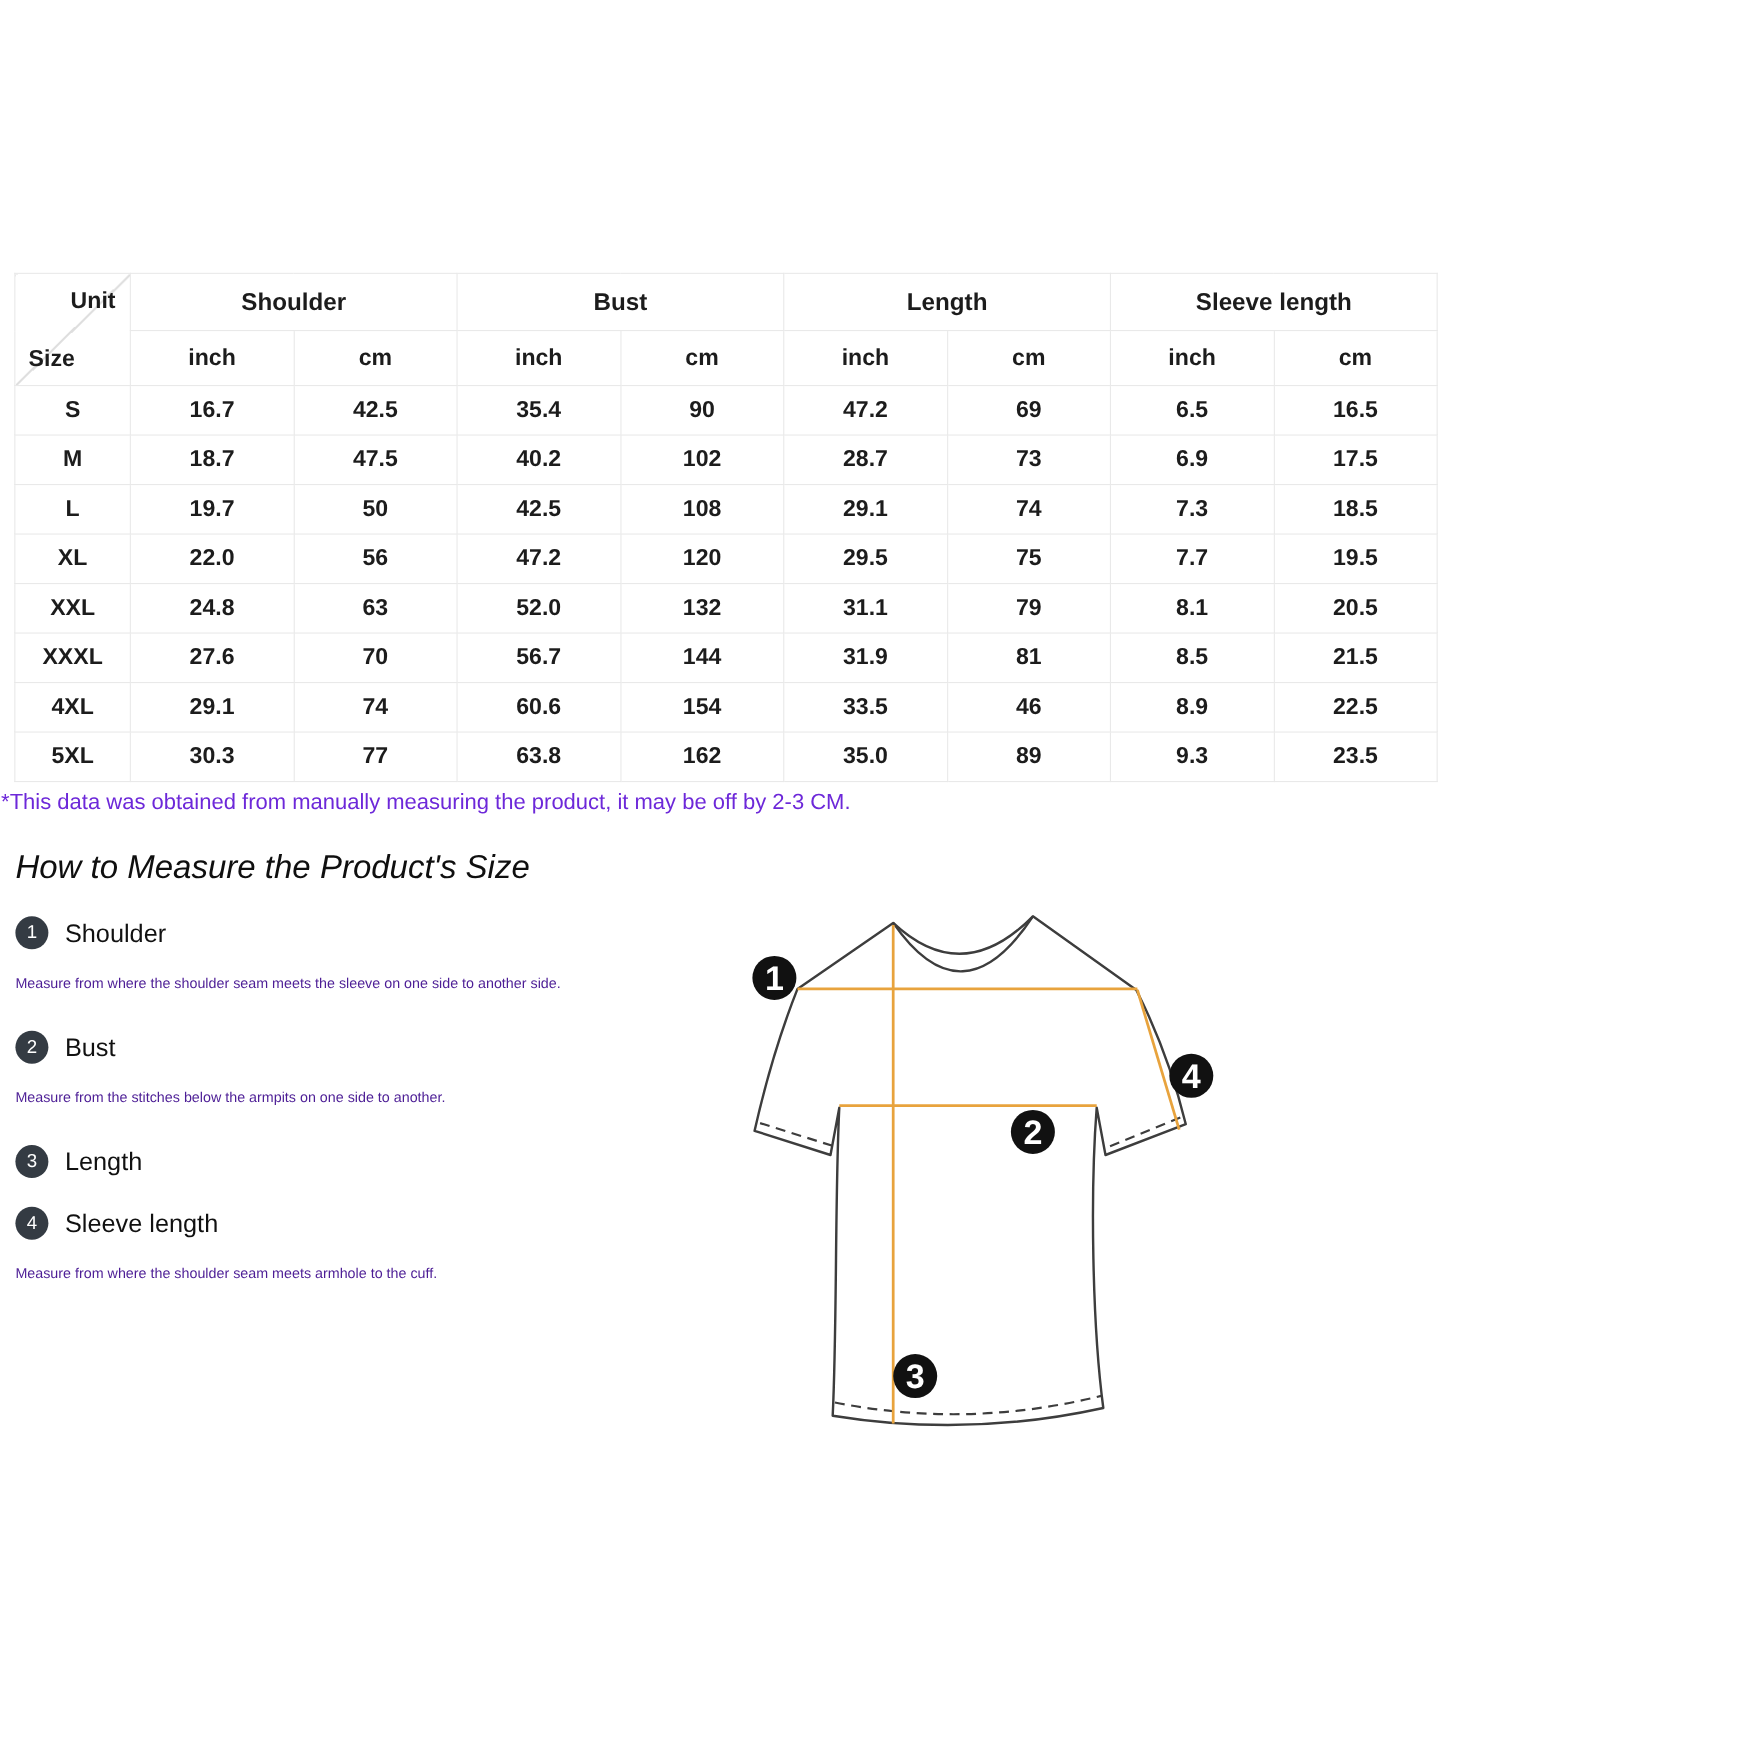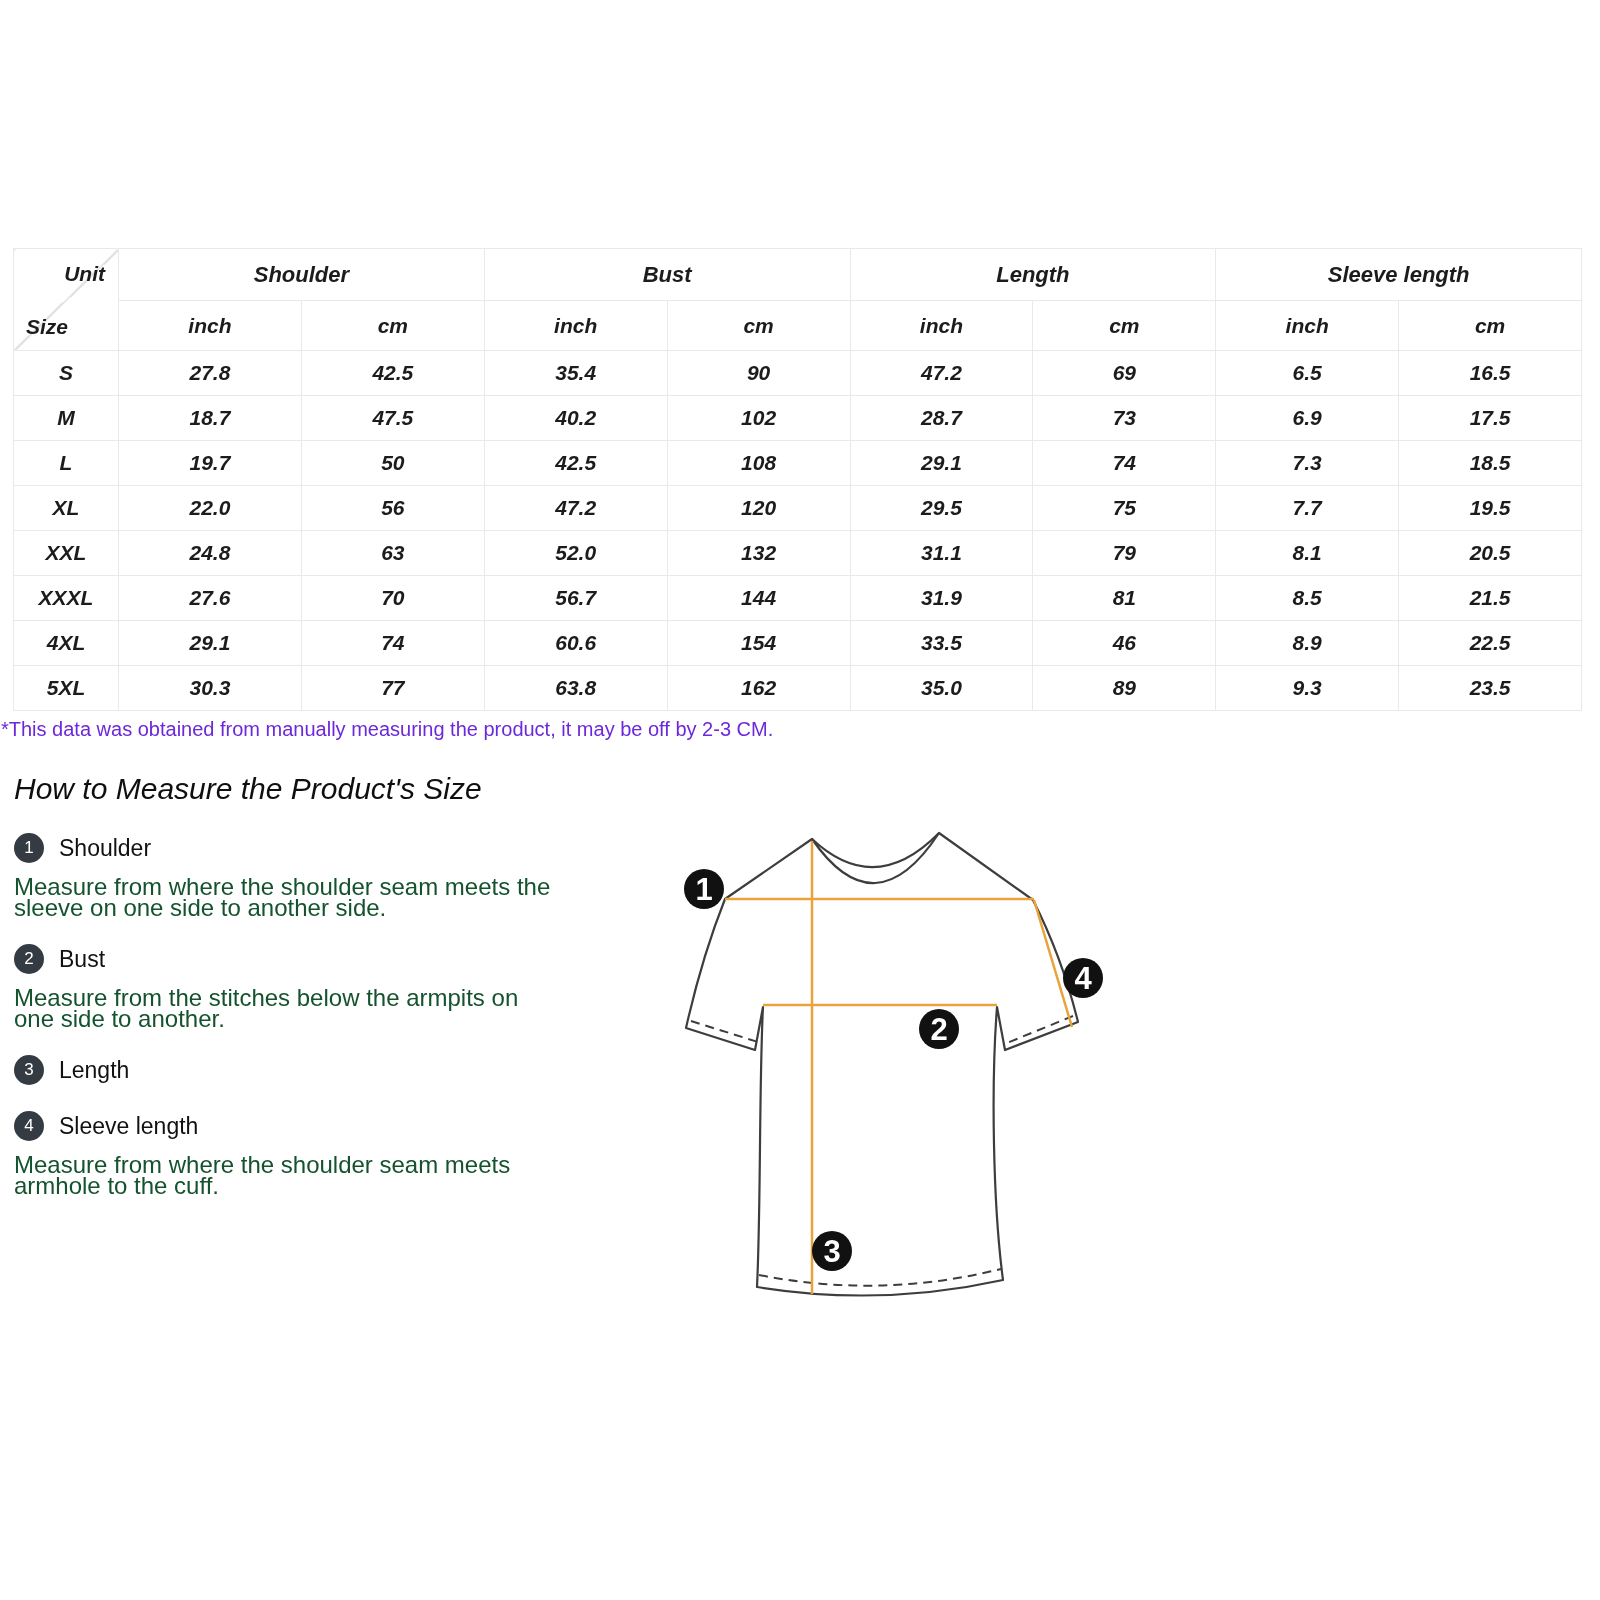--- a/index.html
+++ b/index.html
@@ -5,22 +5,22 @@
   * { margin: 0; padding: 0; box-sizing: border-box; }
   html, body { background: #ffffff; }
   body {
     width: 1600px; height: 1600px; position: relative;
     font-family: "Liberation Sans", "DejaVu Sans", sans-serif;
     color: #111111;
   }
 
   
   table.size-table {
-    position: absolute; left: 13px; top: 248px; width: 1569px;
-    border-collapse: collapse; table-layout: fixed; font-style: italic;
+    position: absolute; left: 13px; top: 248px; width: 1294px;
+    border-collapse: collapse; table-layout: fixed;
   }
   .size-table col.c-size { width: 105px; }
   .size-table th, .size-table td {
     border: 1px solid #e9e9e9;
     font-size: 21px; font-weight: bold; color: #1c1c1c;
     text-align: center; vertical-align: middle;
     padding: 0;
   }
   .size-table thead tr.group-row th { height: 52px; font-size: 22px; }
   .size-table thead tr.unit-row th { height: 50px; }
@@ -52,21 +52,21 @@
   .measure-list { position: absolute; left: 14px; top: 833px; width: 545px; }
   .measure-item { margin-bottom: 26px; }
   .item-head { display: flex; align-items: center; gap: 15px; height: 30px; }
   .num-badge {
     width: 30px; height: 30px; border-radius: 50%;
     background: #343b43; color: #ffffff;
     display: flex; align-items: center; justify-content: center;
     font-size: 17px; font-weight: 400; flex: 0 0 30px;
   }
   .item-label { font-size: 23px; color: #111111; }
-  .item-desc { margin-top: 13px; font-size: 24px; line-height: 21px; color: #14532d; }
+  .item-desc { margin-top: 13px; font-size: 13px; line-height: 35px; color: #4c1d95; }
 
   
   .diagram { position: absolute; left: 655px; top: 805px; width: 470px; height: 510px; }
   .shirt-outline { fill: #ffffff; stroke: #3d3d3d; stroke-width: 2.2; stroke-linejoin: round; }
   .shirt-line { fill: none; stroke: #3d3d3d; stroke-width: 2.2; }
   .shirt-dash { fill: none; stroke: #3d3d3d; stroke-width: 2; stroke-dasharray: 9 6; }
   .measure-line { fill: none; stroke: #e8a33d; stroke-width: 2.5; }
   .diagram-badge-circle { fill: #111111; }
   .diagram-badge-num {
     fill: #ffffff; font-size: 31px; font-weight: bold;
@@ -107,21 +107,21 @@
       <th>cm</th>
       <th>inch</th>
       <th>cm</th>
       <th>inch</th>
       <th>cm</th>
     </tr>
   </thead>
   <tbody>
     <tr>
       <th>S</th>
-      <td>27.8</td>
+      <td>16.7</td>
       <td>42.5</td>
       <td>35.4</td>
       <td>90</td>
       <td>47.2</td>
       <td>69</td>
       <td>6.5</td>
       <td>16.5</td>
     </tr>
     <tr>
       <th>M</th>

